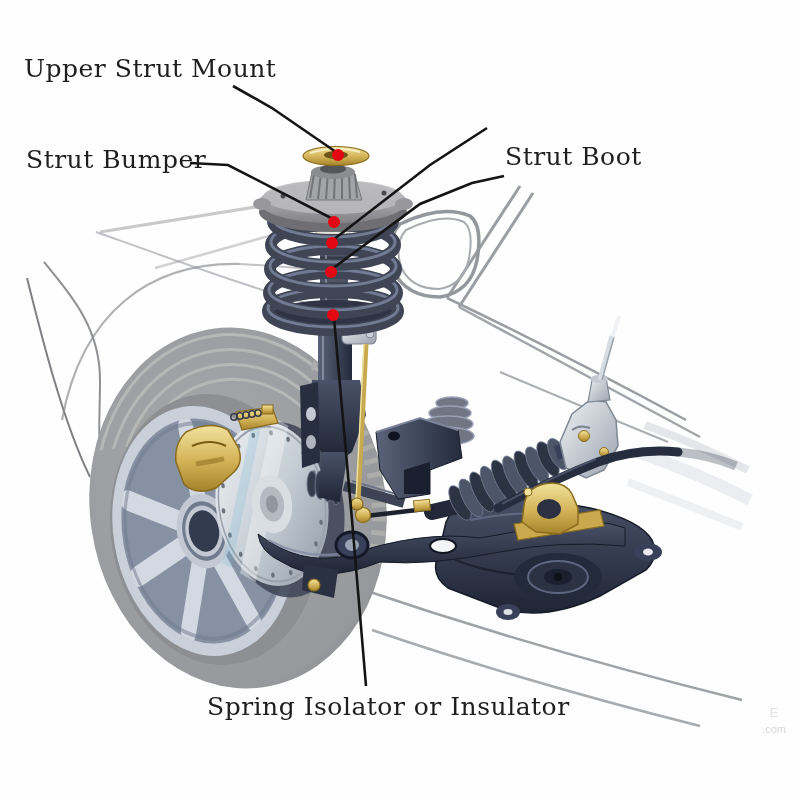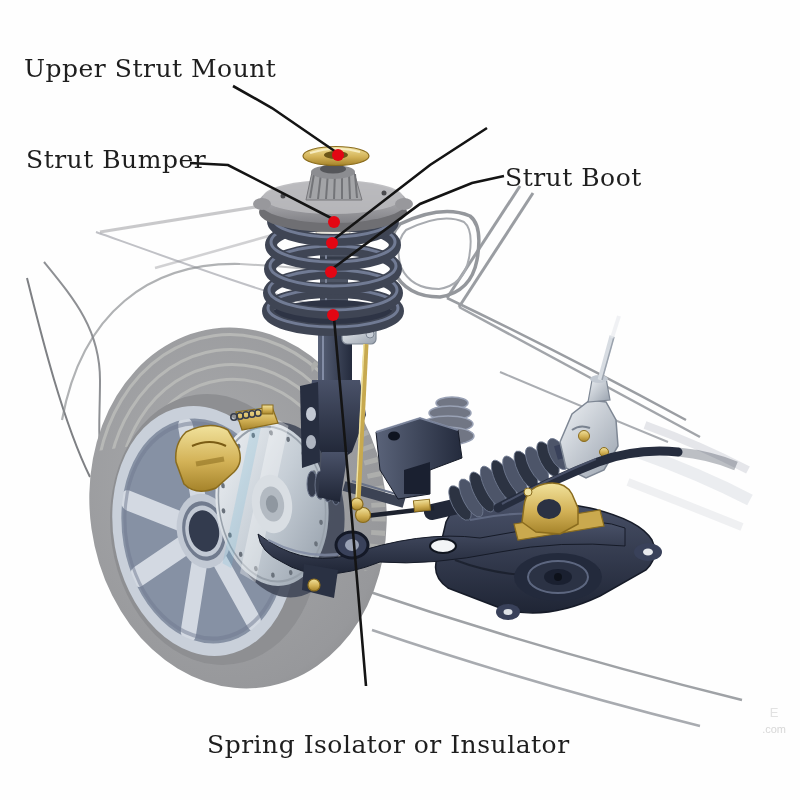--- a/index.html
+++ b/index.html
@@ -357,21 +357,21 @@
         <circle cx="332" cy="243" r="6" fill="#e30613"></circle>
         <polyline points="504,176 472,183 420,204 332,269" fill="none" stroke="#141414" stroke-width="2.6"></polyline>
         <circle cx="331" cy="272" r="6" fill="#e30613"></circle>
         <polyline points="334,318 352,520 366,686" fill="none" stroke="#141414" stroke-width="2.6"></polyline>
         <circle cx="333" cy="315" r="6" fill="#e30613"></circle>
       </g>
 </svg>
 
 <div class="callout" style="left: 26px; top: 147px; font-size: 25px;">Strut Bumper</div>
 <div class="callout" style="left: 24px; top: 56px; font-size: 25px;">Upper Strut Mount</div>
-<div class="callout" style="left: 505px; top: 165px; font-size: 25px;">Strut Boot</div>
-<div class="callout" style="left: 207px; top: 732px; font-size: 25px;">Spring Isolator or Insulator</div>
+<div class="callout" style="left: 505px; top: 144px; font-size: 25px;">Strut Boot</div>
+<div class="callout" style="left: 207px; top: 694px; font-size: 25px;">Spring Isolator or Insulator</div>
 
 <div class="watermark">
   <div class="wm1">E</div>
   <div>.com</div>
 </div>
 
 </div>
 
 </body></html>

